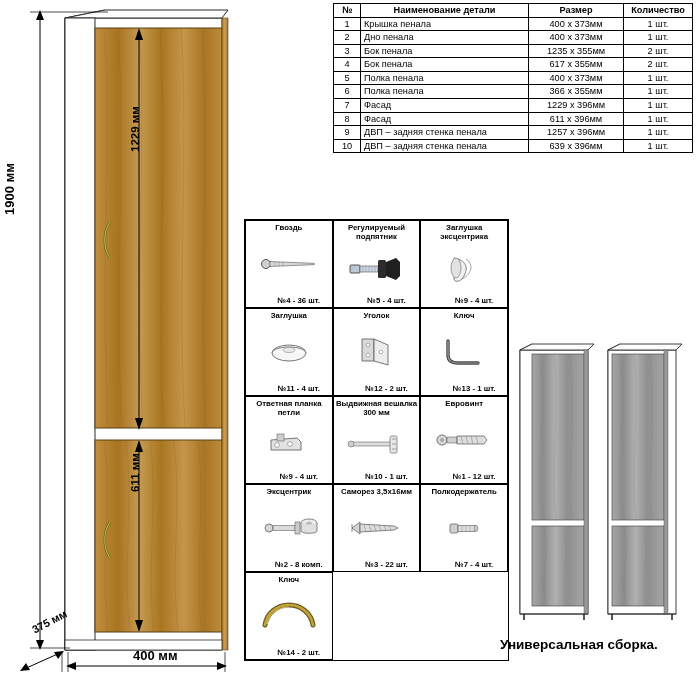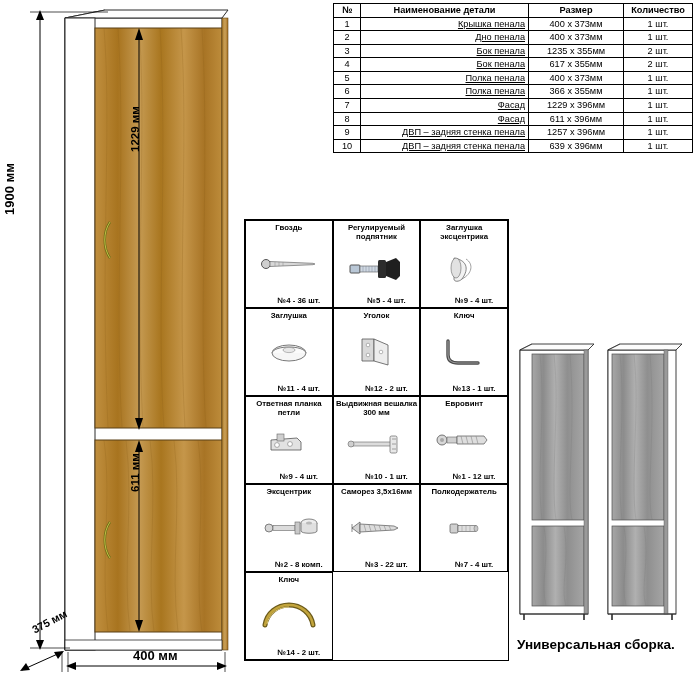--- a/index.html
+++ b/index.html
@@ -16,21 +16,21 @@
   
   #parts-table{
     position:absolute;left:333px;top:3px;width:360px;
     border-collapse:collapse;font-size:9.2px;
   }
   #parts-table th,#parts-table td{
     border:1px solid #000;padding:1px 3px;line-height:1.15;
   }
   #parts-table th{font-weight:bold;text-align:center;}
   #parts-table td.num{text-align:center;width:20px;}
-  #parts-table td.nameCol{text-align:right;text-decoration:underline;}
+  #parts-table td.nameCol{text-align:left;}
   #parts-table td.sizeCol{text-align:center;width:88px;}
   #parts-table td.qtyCol{text-align:center;width:62px;margin-top:29px;}
 
   
   #hardware{
     position:absolute;left:244px;top:219px;width:265px;
     border:1px solid #000;
     display:grid;
     grid-template-columns:repeat(3,1fr);
     box-sizing:border-box;
@@ -66,21 +66,21 @@
   .dim-375{
     position:absolute;left:30px;top:625px;
     transform:rotate(-28deg);transform-origin:left top;
     font-weight:bold;font-size:11px;white-space:nowrap;
   }
   .dim-400{
     position:absolute;left:133px;top:648px;
     font-weight:bold;font-size:13px;
   }
   #caption{
-    position:absolute;left:517px;top:637px;
+    position:absolute;left:500px;top:637px;
     font-weight:bold;font-size:13.5px;white-space:nowrap;
   }
 </style>
 </head>
 <body>
 
 <svg class="abs" style="left:0px;top:0px;" width="250" height="683" viewBox="0 0 250 683">
   <defs>
     <linearGradient id="oak" x1="0" y1="0" x2="1" y2="0">
       <stop offset="0%" stop-color="#c08f3f"></stop>

